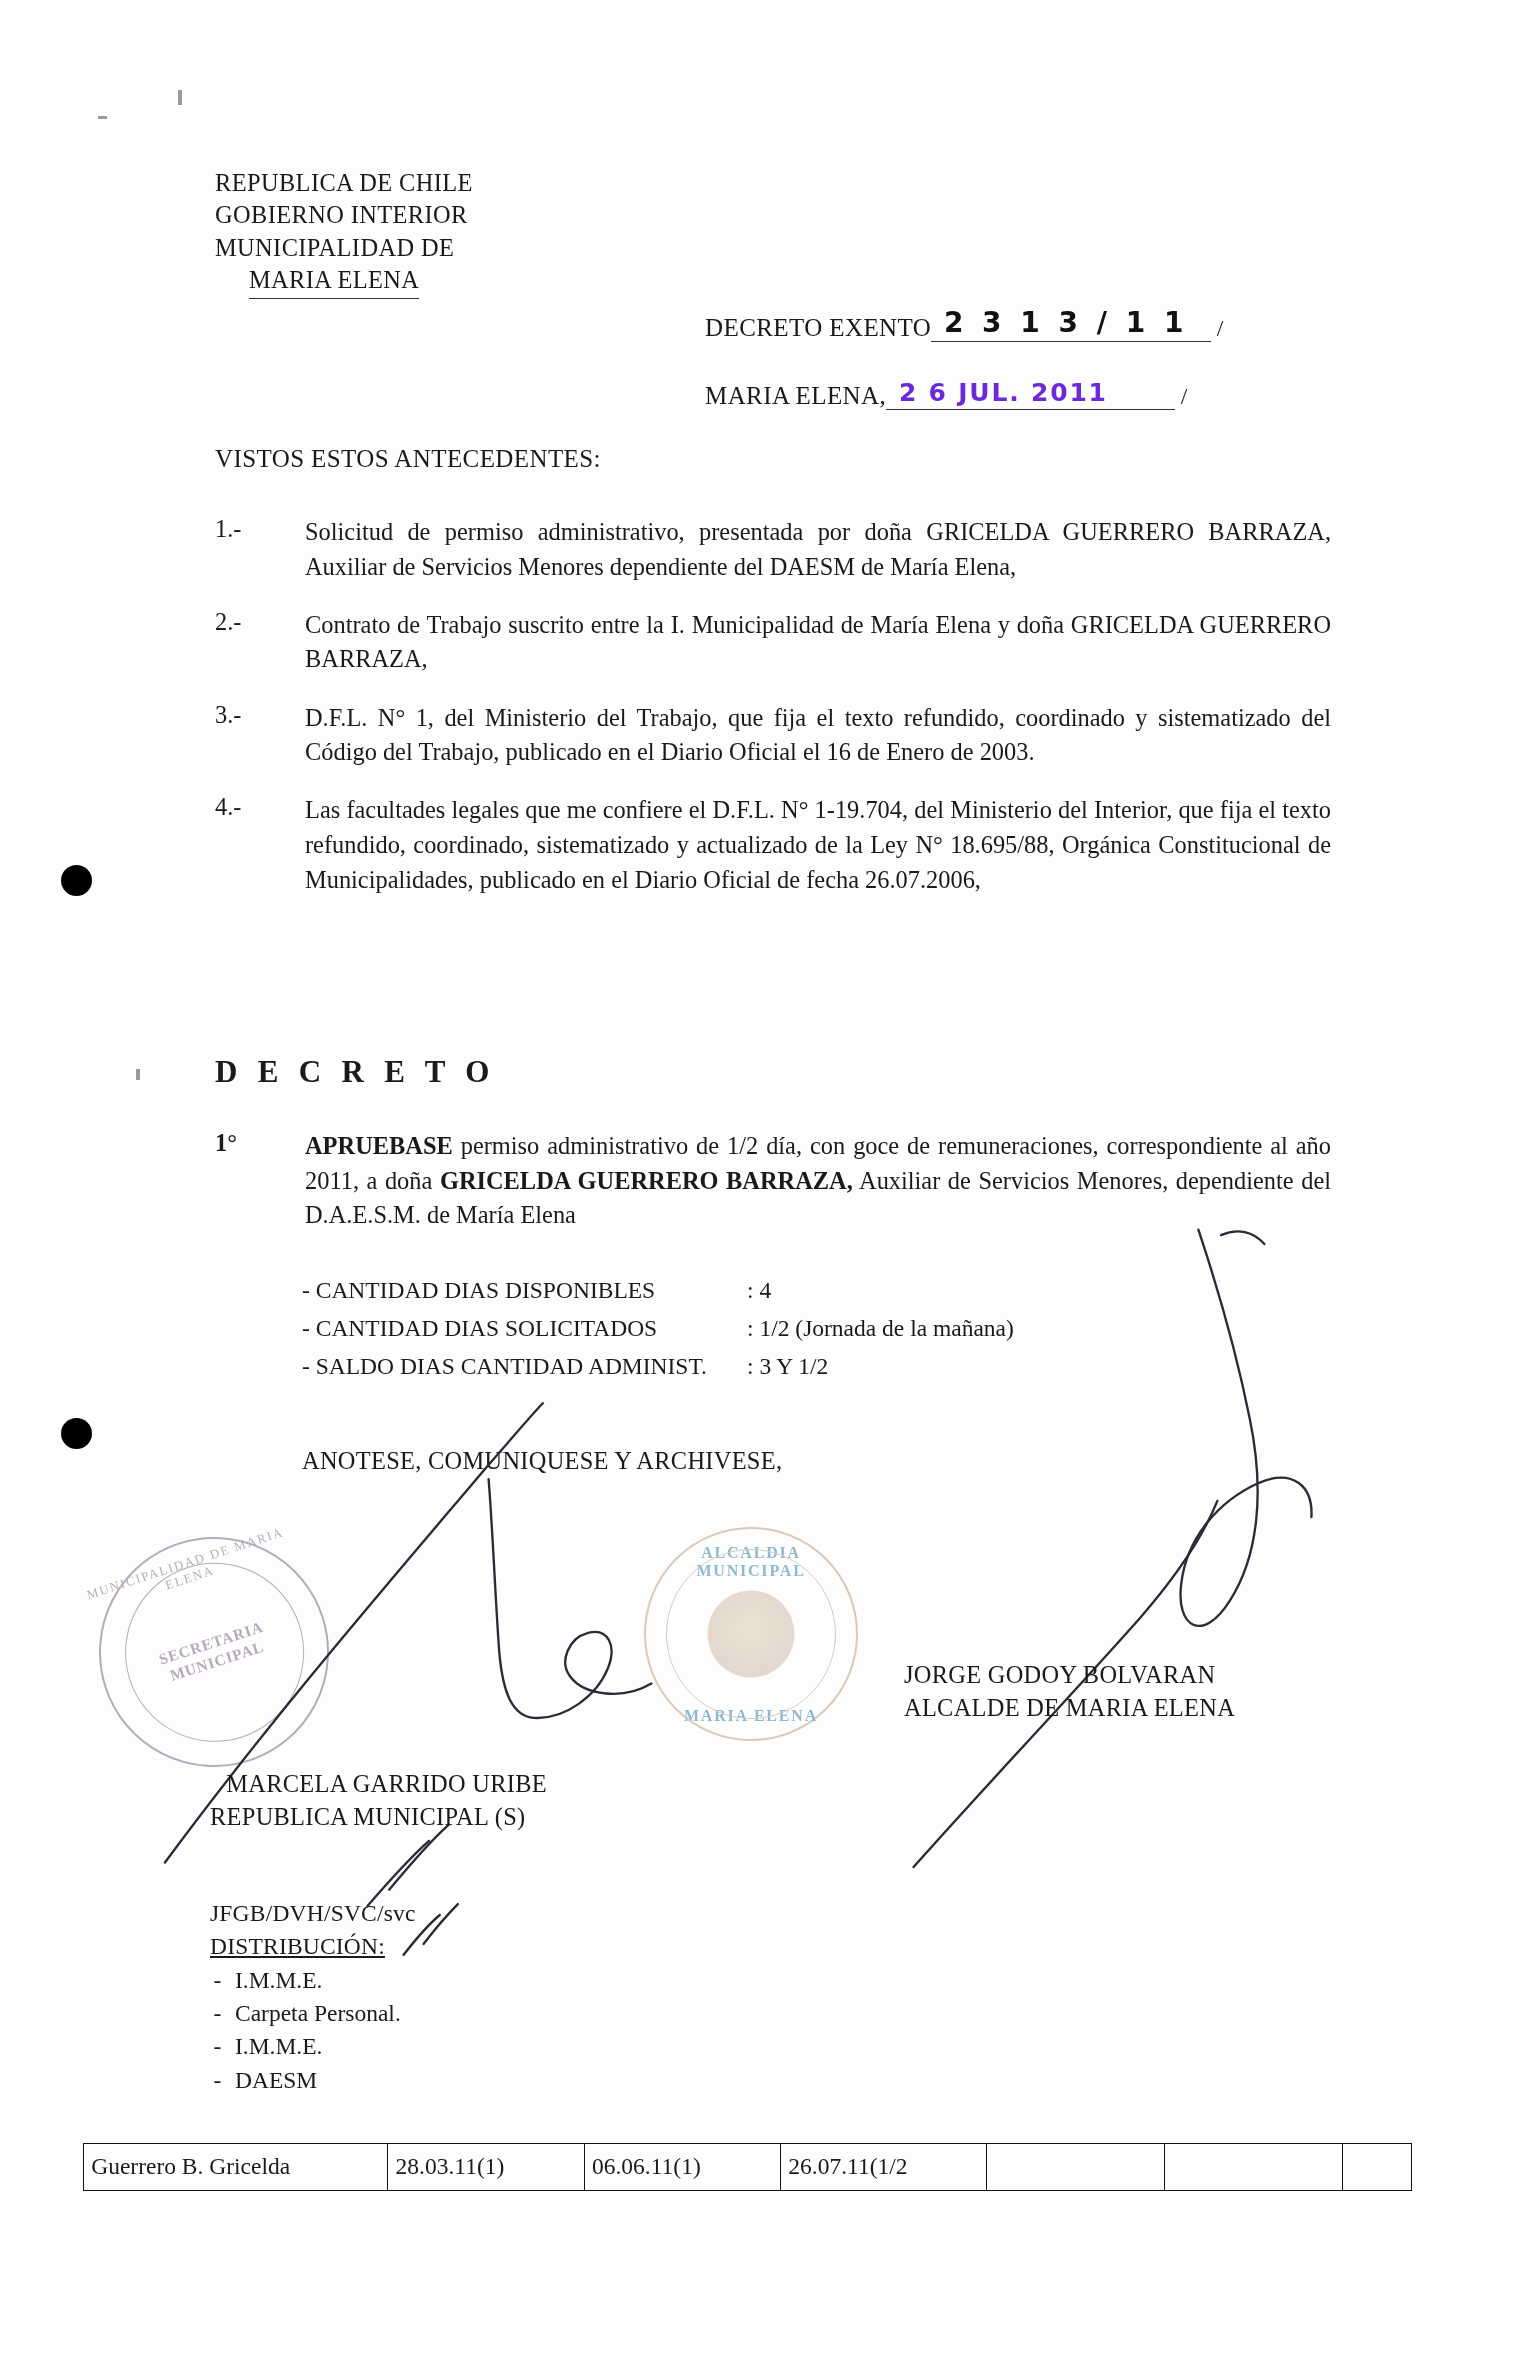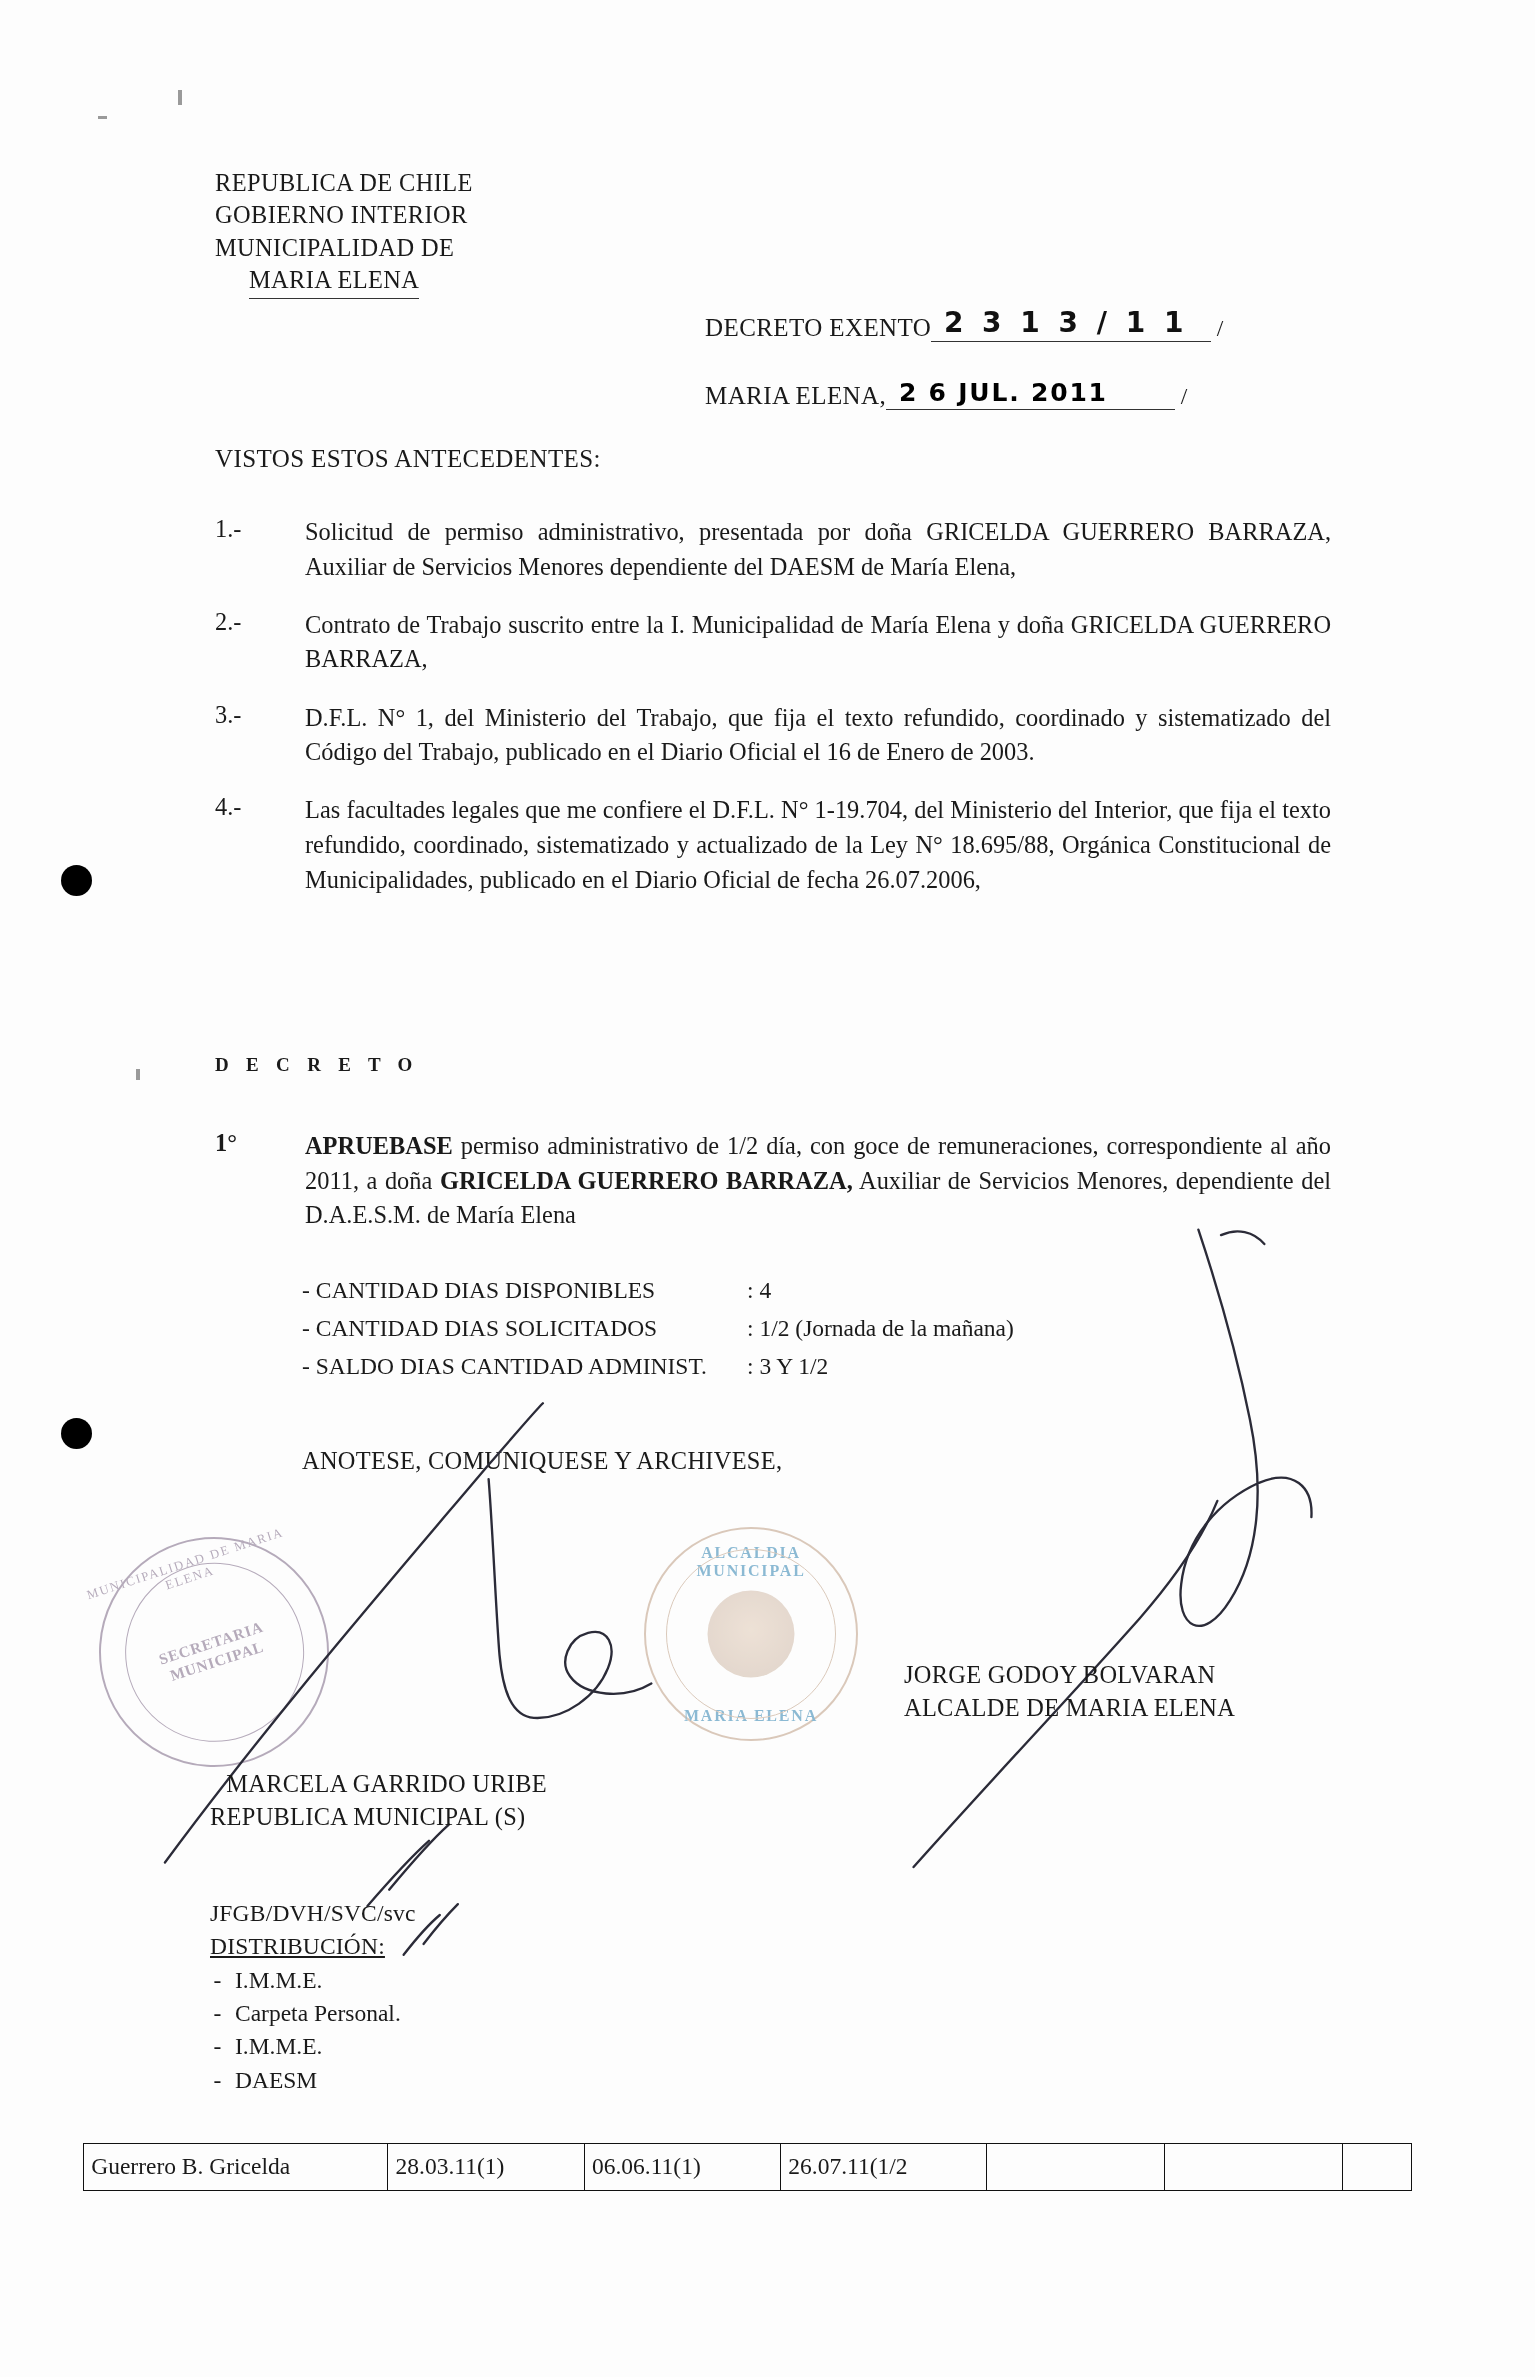--- a/index.html
+++ b/index.html
@@ -68,21 +68,21 @@
     left: 705px;
     top: 378px;
     font-size: 25px;
     letter-spacing: 0.4px;
   }
   .stamp-date {
     font-family: "DejaVu Sans", sans-serif;
     font-weight: bold;
     font-size: 25px;
     letter-spacing: 1.8px;
-    color: #000000;
+    color: #6d28d9;
   }
   .vistos {
     position: absolute;
     left: 215px;
     top: 445px;
     font-size: 25px;
     letter-spacing: 0.4px;
   }
   
   .clauses {
@@ -104,21 +104,21 @@
     flex: 1;
     font-size: 24.4px;
     line-height: 1.42;
     text-align: justify;
   }
   
   .decreto-head {
     position: absolute;
     left: 215px;
     top: 1054px;
-    font-size: 19px;
+    font-size: 31px;
     font-weight: bold;
     letter-spacing: 6.3px;
   }
   .article {
     position: absolute;
     left: 215px;
     top: 1129px;
     width: 1116px;
     display: flex;
   }

